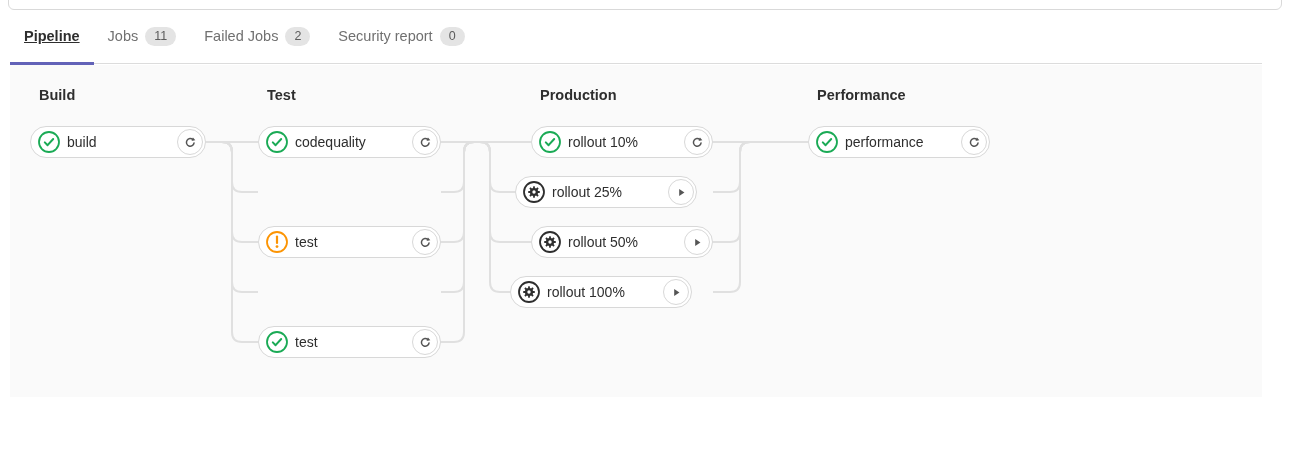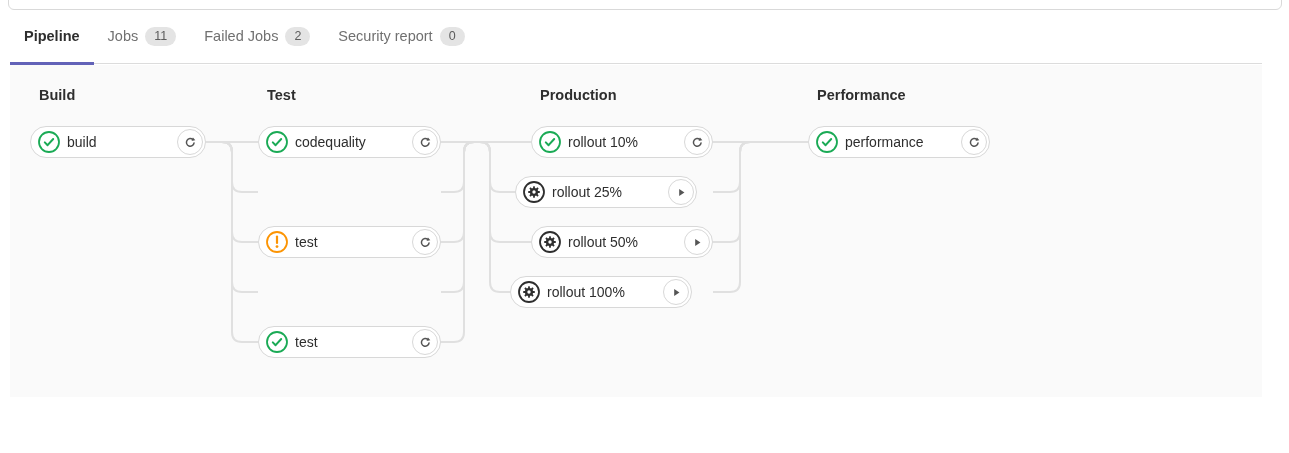--- a/index.html
+++ b/index.html
@@ -20,21 +20,21 @@
     display:flex;align-items:stretch;
     border-bottom:1px solid #dcdcdc;
     box-sizing:border-box;
   }
   .tab{
     display:flex;align-items:center;gap:7px;
     padding:0 14px;position:relative;cursor:pointer;
     font-size:14.5px;color:var(--inactive-tab,#707070);
     text-decoration:none;white-space:nowrap;
   }
-  .tab.active{font-weight:bold;color:var(--active-tab,#2e2e2e);}
+  .tab.active{font-weight:bold;color:var(--active-tab,#2e2e2e);text-decoration:underline;}
   .tab.active::after{
     content:"";position:absolute;left:0;right:0;bottom:-2px;height:3px;
     background:var(--accent,#6262b8);
   }
   .badge{
     display:inline-block;padding:2px 9px;border-radius:10px;
     background:var(--badge-bg,#e4e4e4);color:#5c5c5c;
     font-size:12.5px;font-weight:normal;line-height:15px;text-align:center;
   }
   

